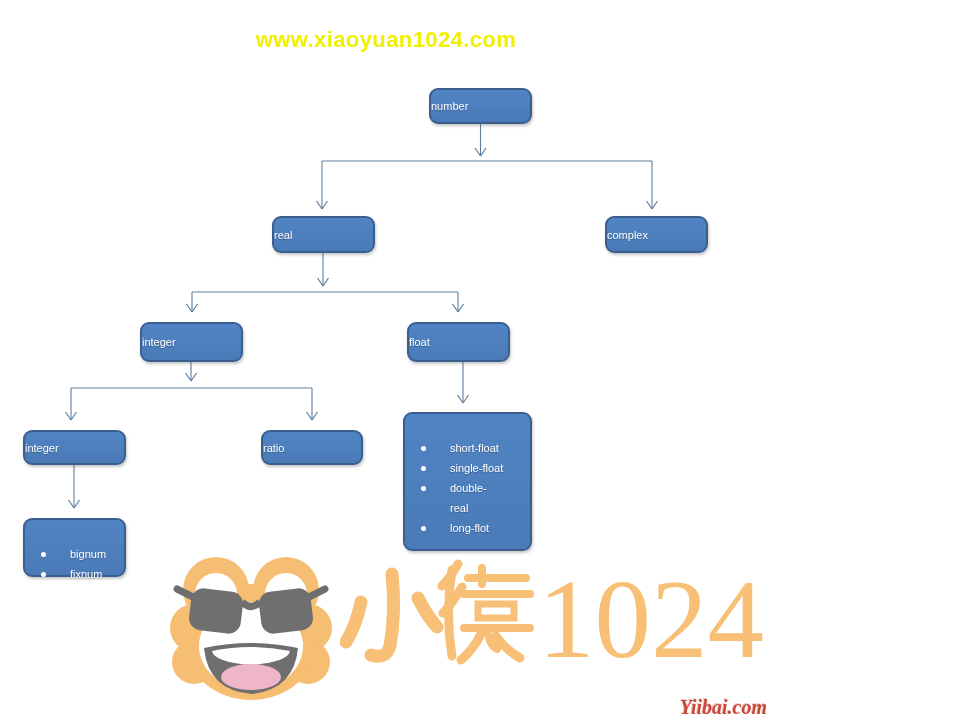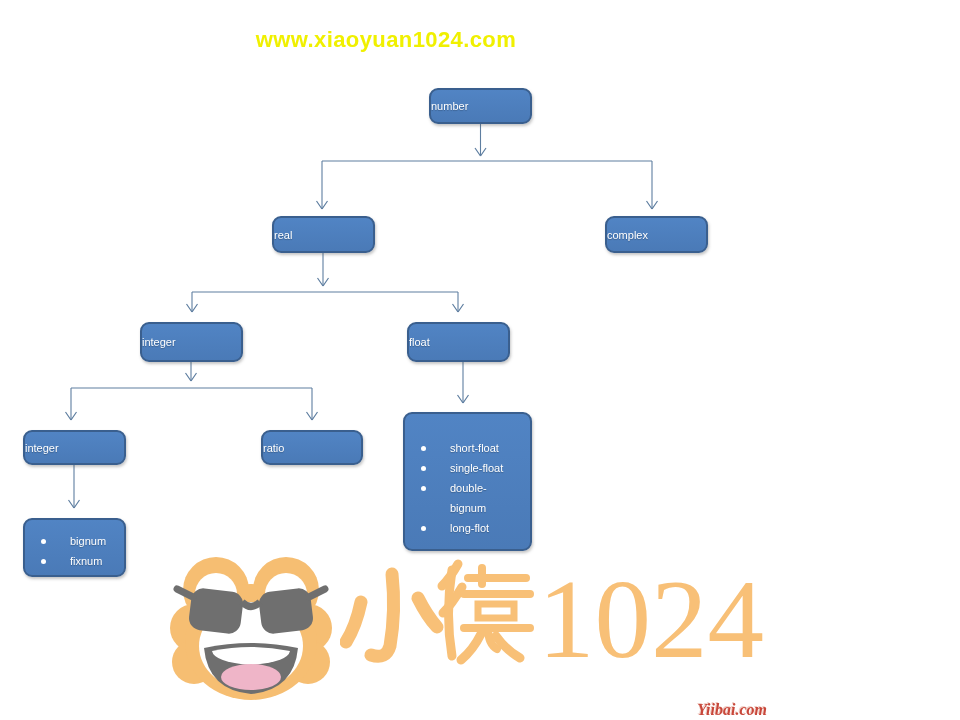--- a/index.html
+++ b/index.html
@@ -29,21 +29,21 @@
 
   
   .logo-digits{position:absolute;left:538px;top:562px;line-height:1;
     font-family:"Liberation Serif",serif;font-weight:normal;font-size:113px;
     color:#f8c077;letter-spacing:0;}
   .logo-art{position:absolute;}
 
   
   .bottom-watermark{position:absolute;right:5px;bottom:1px;
     font-family:"Liberation Serif",serif;font-style:italic;font-weight:bold;
-    font-size:16px;color:#c8473a;text-shadow:-1px -1px 0 #f0cdc5;}
+    font-size:20px;color:#c8473a;text-shadow:-1px -1px 0 #f0cdc5;}
 </style>
 </head>
 <body>
 
 <div class="stage">
 
   <div class="top-watermark">www.xiaoyuan1024.com</div>
 
   <svg class="connectors" width="960" height="720" viewBox="0 0 960 720">
     <defs>
@@ -106,30 +106,30 @@
           <span class="dot"></span>
           <span class="txt">short-float</span>
         </li>
       <li>
           <span class="dot"></span>
           <span class="txt">single-float</span>
         </li>
       <li>
           <span class="dot"></span>
           <span class="txt">double-
-bignum</span>
+real</span>
         </li>
       <li>
           <span class="dot"></span>
           <span class="txt">long-flot</span>
         </li>
     </ul>
   </div>
 
-  <div class="node list" style="left:23px;top:518px;width:103px;height:59px;padding-top:11px">
+  <div class="node list" style="left:23px;top:518px;width:103px;height:59px;padding-top:24px">
     <ul>
       <li>
           <span class="dot"></span>
           <span class="txt">bignum</span>
         </li>
       <li>
           <span class="dot"></span>
           <span class="txt">fixnum</span>
         </li>
     </ul>

